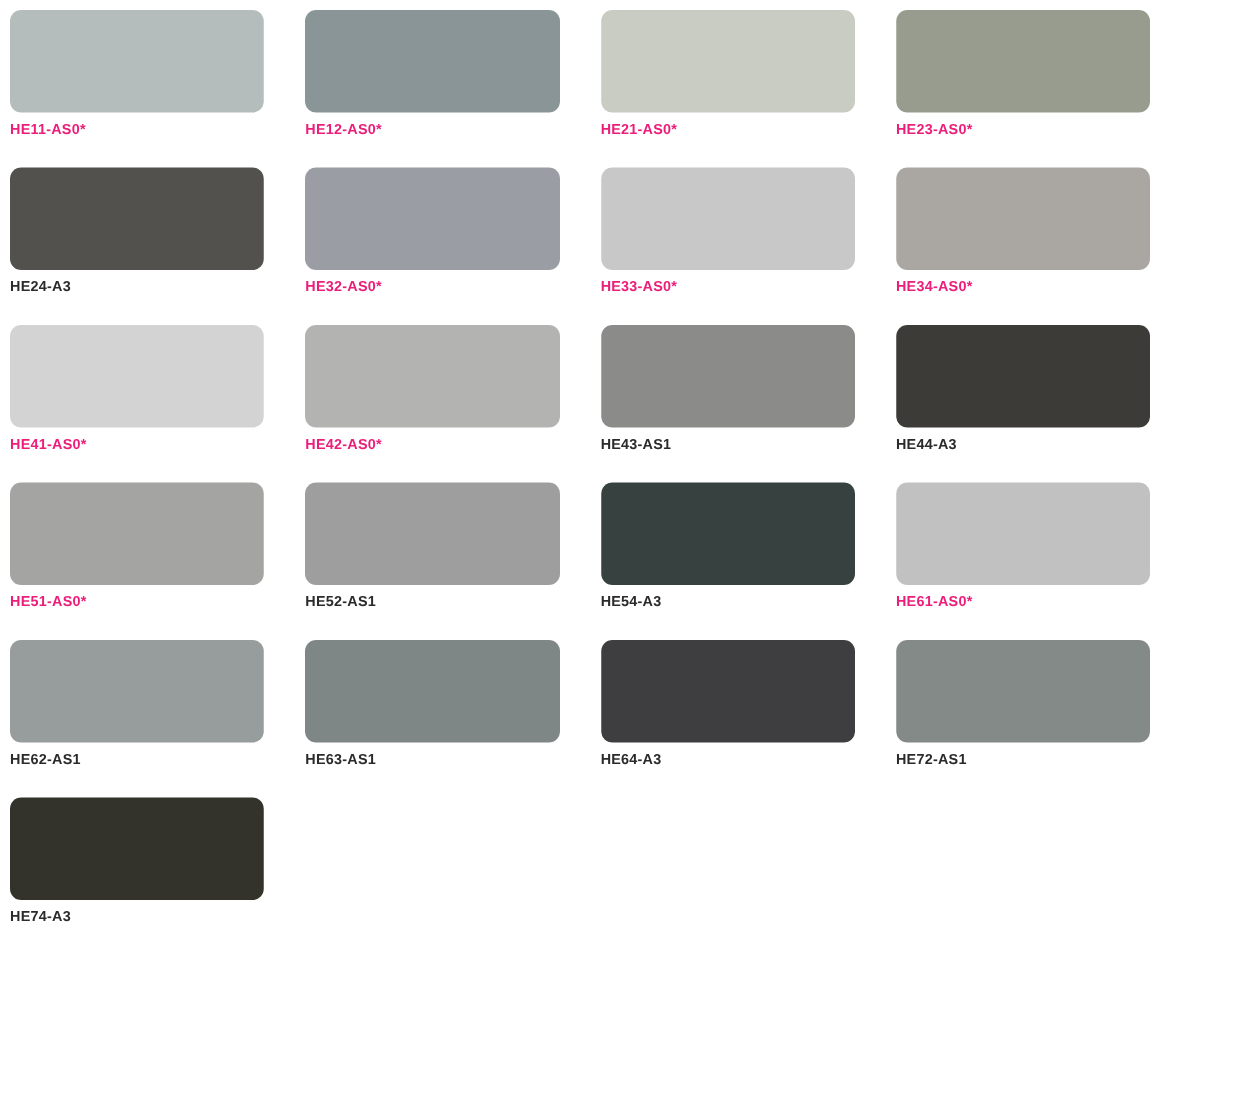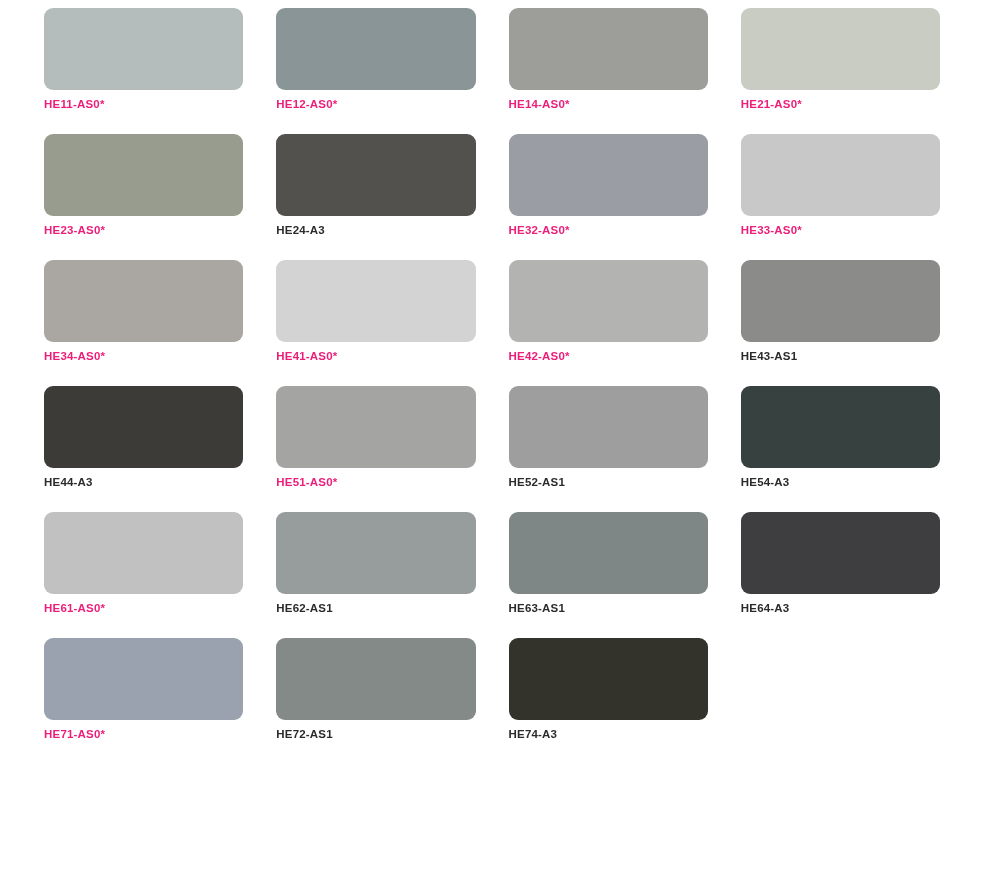--- a/index.html
+++ b/index.html
@@ -16,22 +16,21 @@
   }
 
   #swatch-grid {
     display: grid;
     grid-template-columns: repeat(4, 1fr);
     grid-template-rows: repeat(7, 1fr);
     column-gap: 33px;
     row-gap: 0px;
     width: 936px;
     height: 890px;
-    padding: 8px 16px 0 24px;
-    margin-left: 20px;
+    padding: 8px 16px 0 8px;
   }
 
   .swatch-cell {
     display: flex;
     flex-direction: column;
     justify-content: flex-start;
   }
 
   .swatch-chip {
     width: 100%;
@@ -56,24 +55,20 @@
 <body>
 
 <div id="swatch-grid">
     <div class="swatch-cell">
       <div class="swatch-chip" style="background-color: rgb(181, 188, 188);"></div>
       <div class="swatch-label pink">HE11-AS0*</div>
     </div>
     <div class="swatch-cell">
       <div class="swatch-chip" style="background-color: rgb(138, 149, 151);"></div>
       <div class="swatch-label pink">HE12-AS0*</div>
-    </div>
-    <div class="swatch-cell">
-      <div class="swatch-chip" style="background-color: rgb(157, 157, 154);"></div>
-      <div class="swatch-label pink">HE14-AS0*</div>
     </div>
     <div class="swatch-cell">
       <div class="swatch-chip" style="background-color: rgb(200, 204, 195);"></div>
       <div class="swatch-label pink">HE21-AS0*</div>
     </div>
     <div class="swatch-cell">
       <div class="swatch-chip" style="background-color: rgb(152, 156, 142);"></div>
       <div class="swatch-label pink">HE23-AS0*</div>
     </div>
     <div class="swatch-cell">
@@ -130,24 +125,20 @@
     </div>
     <div class="swatch-cell">
       <div class="swatch-chip" style="background-color: rgb(127, 135, 134);"></div>
       <div class="swatch-label dark">HE63-AS1</div>
     </div>
     <div class="swatch-cell">
       <div class="swatch-chip" style="background-color: rgb(62, 62, 64);"></div>
       <div class="swatch-label dark">HE64-A3</div>
     </div>
     <div class="swatch-cell">
-      <div class="swatch-chip" style="background-color: rgb(153, 162, 174);"></div>
-      <div class="swatch-label pink">HE71-AS0*</div>
-    </div>
-    <div class="swatch-cell">
       <div class="swatch-chip" style="background-color: rgb(132, 138, 135);"></div>
       <div class="swatch-label dark">HE72-AS1</div>
     </div>
     <div class="swatch-cell">
       <div class="swatch-chip" style="background-color: rgb(51, 51, 43);"></div>
       <div class="swatch-label dark">HE74-A3</div>
     </div>
   </div>
 
 </body></html>

